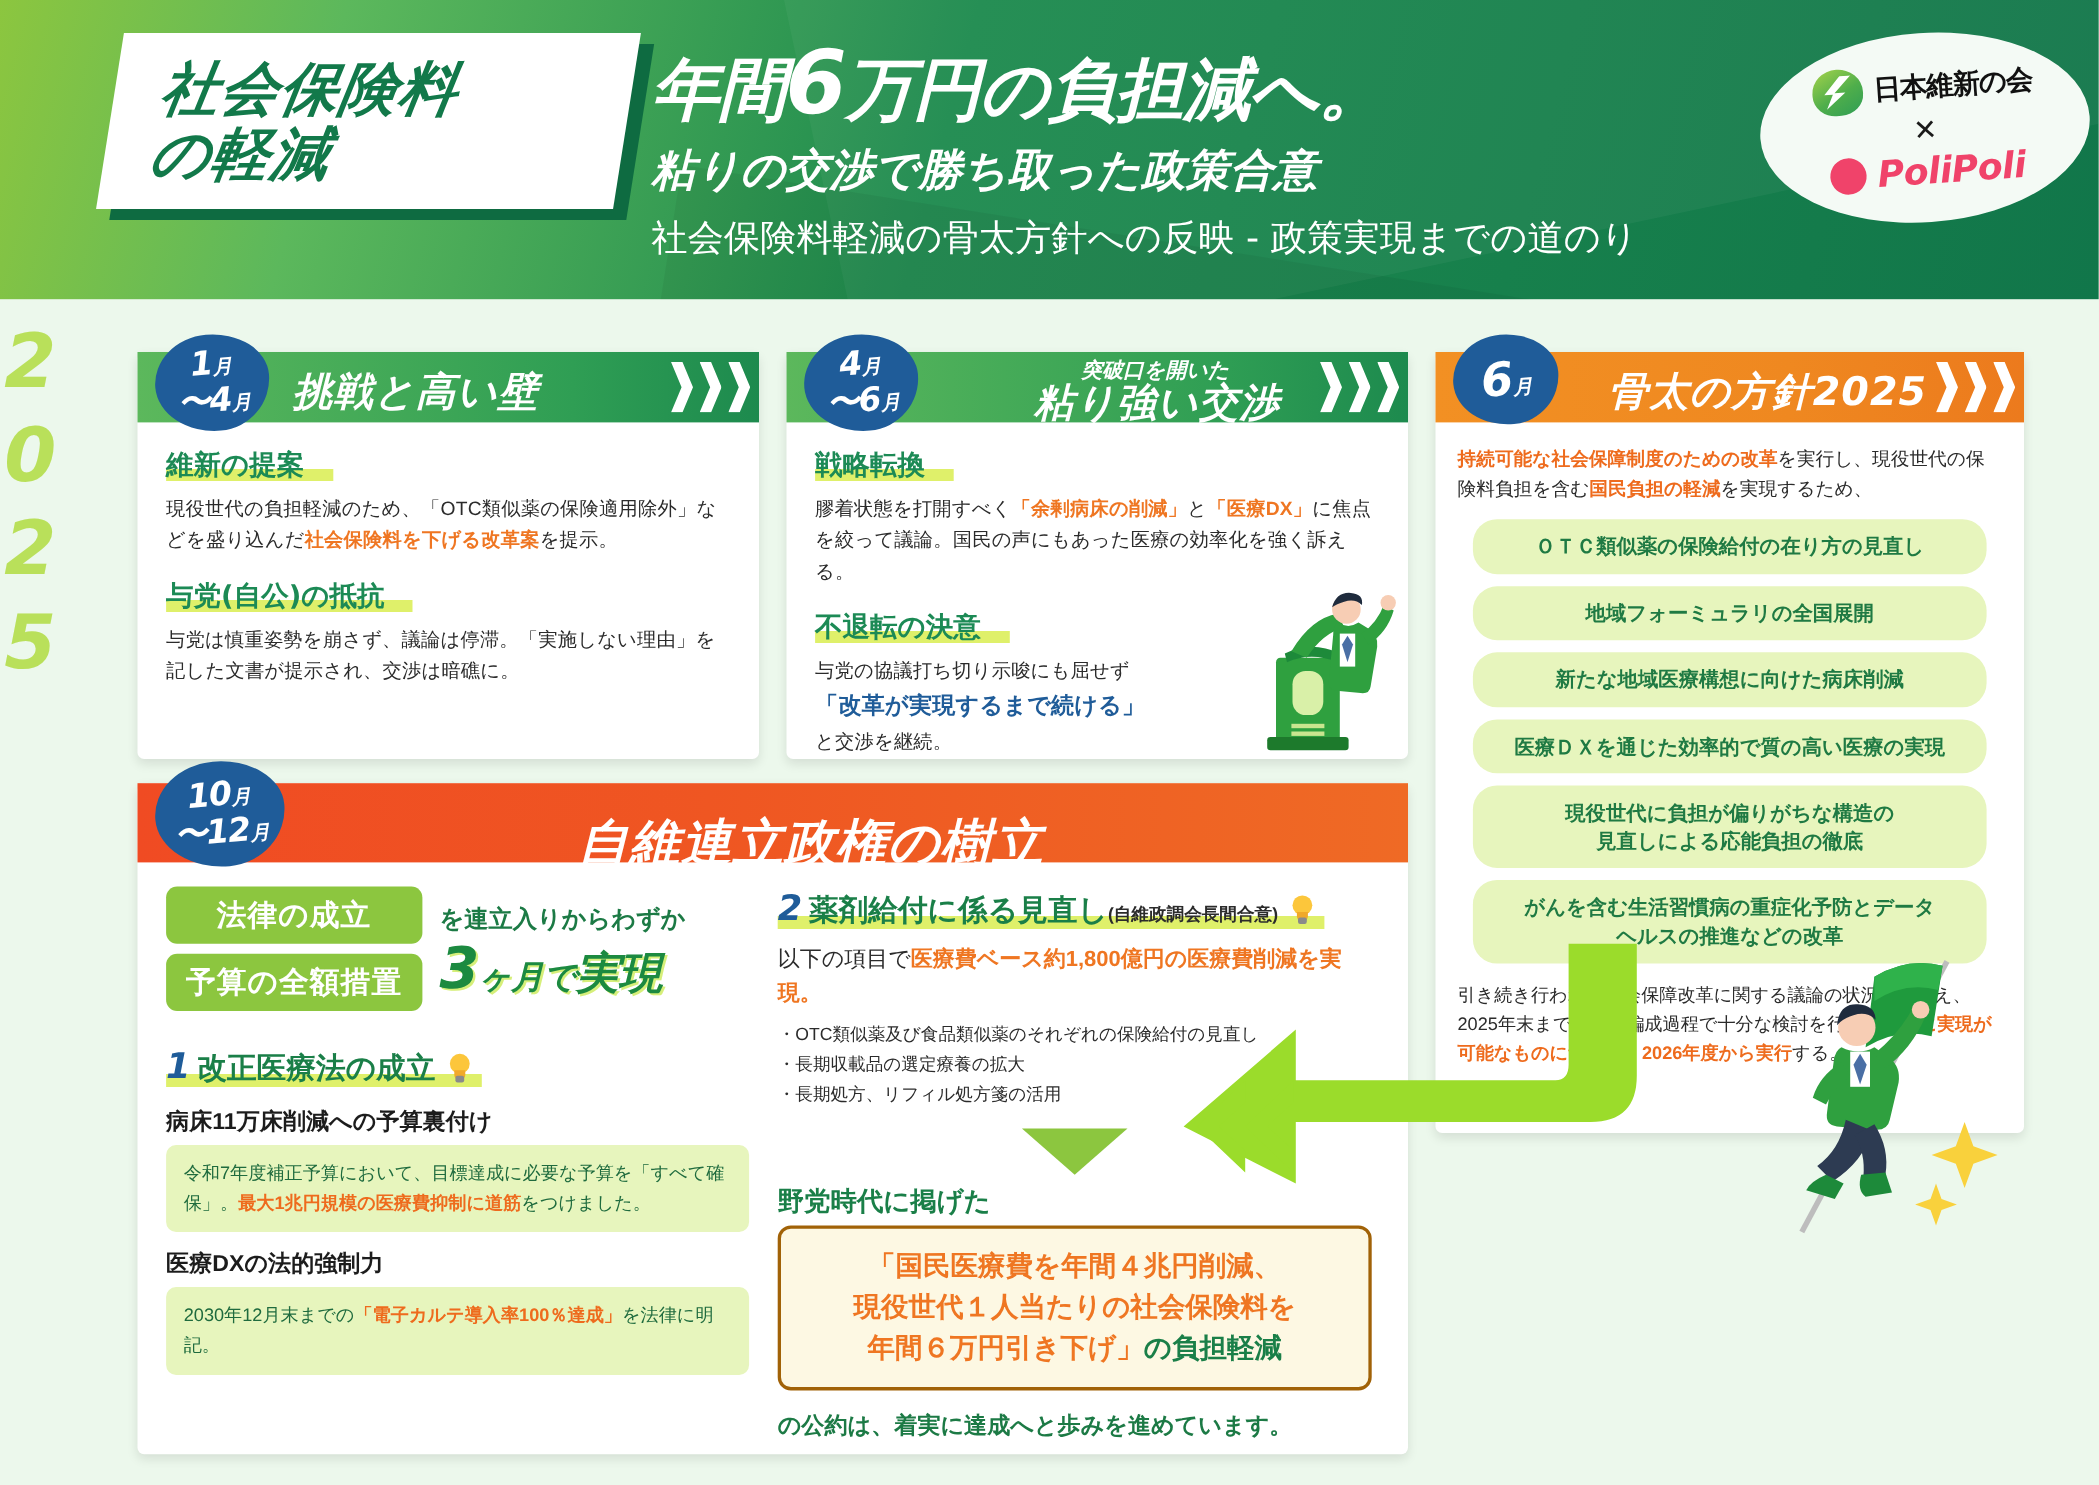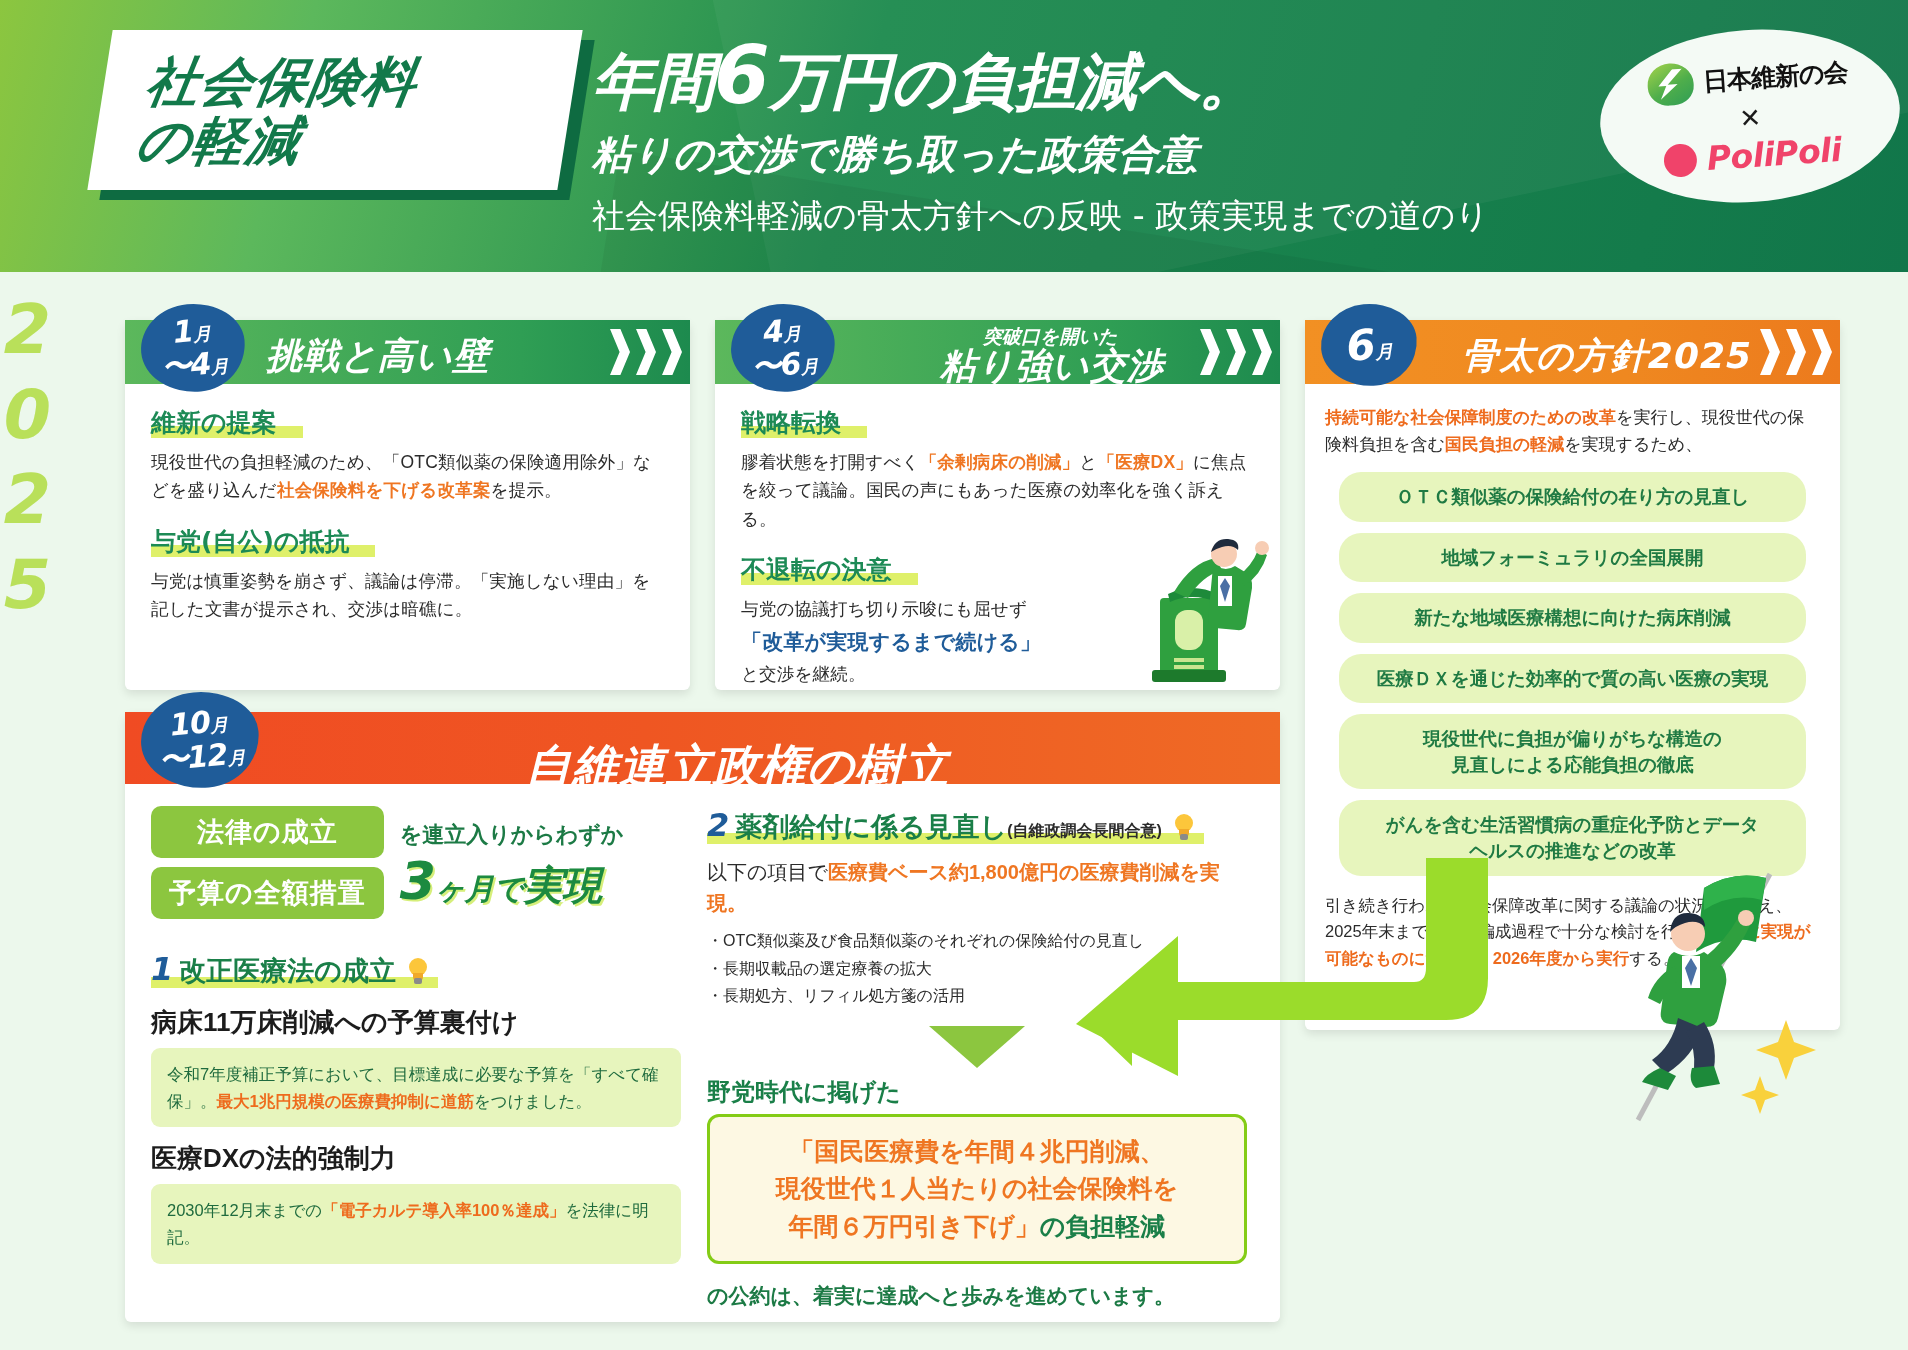--- a/index.html
+++ b/index.html
@@ -226,33 +226,33 @@
     background: linear-gradient(transparent 68%, #dff06a 68%, #dff06a 98%, transparent 98%);
     padding-right: 8px; margin-bottom: 12px;
   }
   .num-head .n {
     font-family: "DejaVu Sans", sans-serif; font-style: italic; font-weight: bold;
     color: #1f5c99; font-size: 32px; margin-right: 6px;
   }
   .num-head .t { font-weight: bold; color: #1a7f48; font-size: 27px; }
   .num-head .paren { font-weight: bold; color: #2b2b2b; font-size: 16px; }
   .bulb { display:inline-block; width: 24px; height: 30px; vertical-align: -6px; margin-left: 6px; }
-  .mini-head { font-weight: bold; font-size: 26px; color: #1c1c1c; margin: 4px 0 8px 0; }
+  .mini-head { font-weight: bold; font-size: 21px; color: #1c1c1c; margin: 4px 0 8px 0; }
   .greenbox {
     background: #e7f5bd; border-radius: 9px; padding: 13px 16px;
     font-size: 16.5px; line-height: 1.62; color: #1f6b3e; margin-bottom: 14px;
   }
   .bullets { font-size: 16px; line-height: 1.72; color: #2b2b2b; margin-top: 8px; }
   .downarrow {
     width: 0; height: 0; margin: 16px auto 8px auto;
     border-left: 48px solid transparent; border-right: 48px solid transparent;
     border-top: 42px solid #8cc63f;
   }
   .yellowbox {
-    border: 3px solid #84cc16; background: #fdf8e3; border-radius: 12px;
+    border: 3px solid #a16207; background: #fdf8e3; border-radius: 12px;
     padding: 16px 18px; text-align: center; margin-top: 6px;
   }
   .yellowbox .ln { font-weight: bold; font-size: 25px; line-height: 1.5; color: #ef7622; }
   .yellowbox .grn { color: #1a7f48; }
   .closing { font-weight: bold; font-size: 21px; color: #1c7a45; margin-top: 18px; }
   .lead2 { font-size: 20px; line-height: 1.56; color: #2b2b2b; }
   .lead2 .hl { color: #ef7622; font-weight: bold; }
   .yatou { font-weight: bold; font-size: 24px; color: #1a7f48; margin-top: 6px; }
 
   

